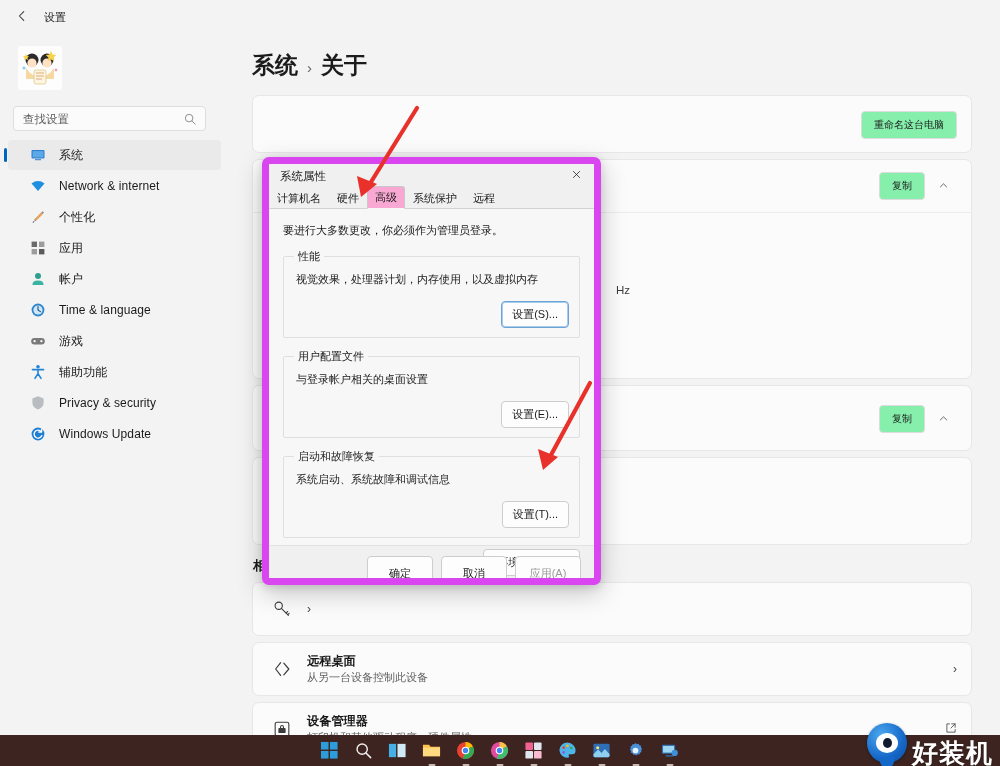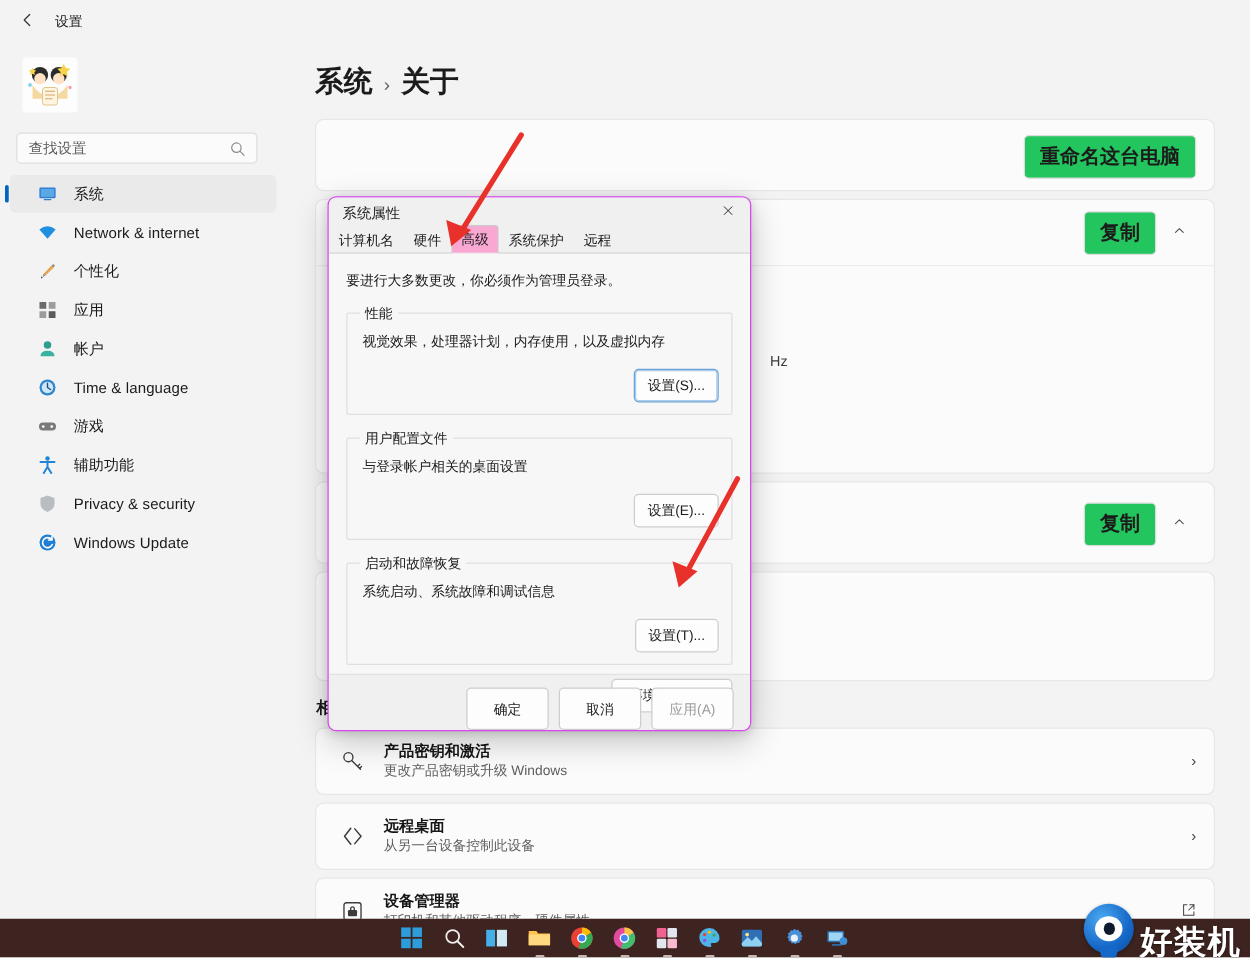--- a/index.html
+++ b/index.html
@@ -76,23 +76,23 @@
   .crumb .sep { font-size: 15px; color: #636363; font-weight: 400; }
   .crumb .cur { font-weight: 600; }
 
   .card {
     background: #fbfbfb; border: 1px solid #e7e7e7; border-radius: 7px;
     margin: 0 28px 6px 20px; position: relative;
   }
   .card-row { display: flex; align-items: center; padding: 0 14px; }
 
   .btn-ghost {
-    border: 1px solid #dcdcdc; background: #22c55e; border-radius: 4px;
-    font-family: inherit; font-size: 16px; color: #1b1b1b;
-    padding: 6px 12px; cursor: pointer; white-space: nowrap; font-weight: bold;
+    border: 1px solid #dcdcdc; background: #86efac; border-radius: 4px;
+    font-family: inherit; font-size: 10px; color: #1b1b1b;
+    padding: 6px 12px; cursor: pointer; white-space: nowrap;
   }
   .chev-btn {
     width: 28px; height: 26px; border: 0; background: transparent;
     cursor: pointer; color: #4a4a4a; font-size: 11px;
   }
 
   .hz-label { position: absolute; left: 363px; top: 71px; font-size: 11.5px; color: #3d3d3d; }
 
   .section-title {
     margin: 12px 0 7px 21px; font-size: 13px; font-weight: 600; color: #1b1b1b;
@@ -104,21 +104,21 @@
   .rel-ico { width: 22px; height: 22px; flex: 0 0 22px; display:flex; align-items:center; justify-content:center; color:#3c3c3c;}
   .rel-txt { flex: 1; }
   .rel-title { font-size: 12.2px; color: #161616; font-weight: 600; line-height: 15px; }
   .rel-sub { font-size: 11px; color: #5e5e5e; line-height: 15px; margin-top: 1px; }
   .rel-chev { color: #444; font-size: 12px; }
   .ext-ico { color: #444; font-size: 11px; }
 
   
   #dialog {
     position: absolute; left: 262px; top: 157px; width: 339px; height: 428px;
-    background: #f0f0f0; border: 1px solid #d946ef; border-radius: 7px;
+    background: #f0f0f0; border: 7px solid #d946ef; border-radius: 7px;
     box-shadow: 0 8px 26px rgba(0,0,0,.22), 0 2px 8px rgba(0,0,0,.12);
     overflow: hidden; z-index: 50;
   }
   .dlg-title-bar {
     height: 24px; display: flex; align-items: center; justify-content: space-between;
     padding: 0 0 0 11px; background: #f0f0f0;
   }
   .dlg-title { font-size: 11.5px; color: #1b1b1b; }
   .dlg-close {
     width: 36px; height: 24px; border: 0; background: transparent; cursor: pointer;
@@ -407,24 +407,20 @@
     <div class="section-title">相关设置</div>
 
     <div class="card">
       <div class="rel-row">
         <span class="rel-ico">
           <svg width="20" height="20" viewBox="0 0 22 22">
               <circle cx="7.4" cy="7.4" r="4" fill="none" stroke="#3c3c3c" stroke-width="1.2"></circle>
               <path d="M10.3 10.3 L18 18 M15.5 15.5 l1.8 -1.8 M17.3 17.3 l1.6 -1.6" stroke="#3c3c3c" stroke-width="1.2" fill="none" stroke-linecap="round"></path>
             </svg>
         </span>
-        <span class="rel-txt">
-          <span class="rel-title" style="display:block">产品密钥和激活</span>
-          <span class="rel-sub" style="display:block">更改产品密钥或升级 Windows</span>
-        </span>
         <span class="rel-chev">›</span>
       </div>
     </div>
 
     <div class="card">
       <div class="rel-row">
         <span class="rel-ico">
           <svg width="20" height="20" viewBox="0 0 22 22">
               <path d="M9.5 4 L4 11 L9.5 18" fill="none" stroke="#3c3c3c" stroke-width="1.3" stroke-linecap="round" stroke-linejoin="round"></path>
               <path d="M13 4.5 L18.5 11 L13 17.5" fill="none" stroke="#3c3c3c" stroke-width="1.3" stroke-linecap="round" stroke-linejoin="round"></path>

